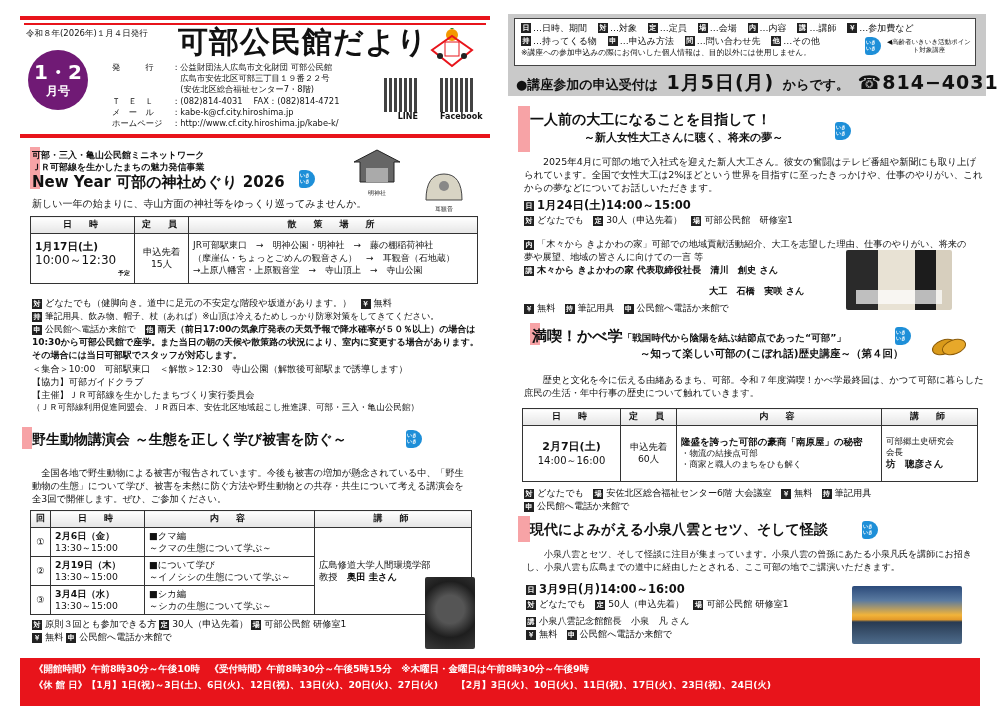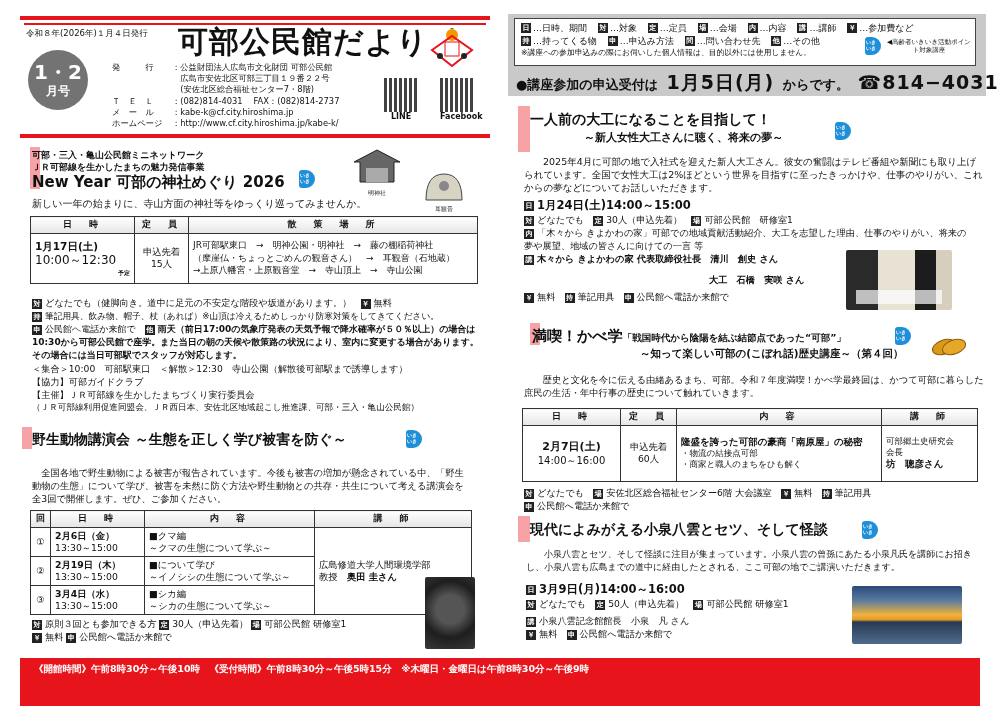--- a/index.html
+++ b/index.html
@@ -3,29 +3,29 @@
 <meta charset="utf-8">
 <style>
 *{box-sizing:border-box;margin:0;padding:0}
 html,body{width:1000px;height:706px;background:#fff;overflow:hidden}
 body{font-family:"DejaVu Sans","Liberation Sans",sans-serif;color:#111;position:relative;font-size:10px;line-height:1.3}
 .abs{position:absolute}
 
 .hdr-line{position:absolute;left:20px;width:470px;background:#e8141b}
 .pubdate{left:26px;top:28px;font-size:8.5px;white-space:nowrap}
 .title{left:178px;top:22px;font-size:30px;font-weight:bold;letter-spacing:1px;white-space:nowrap}
-.badge{left:28px;top:50px;width:60px;height:60px;border-radius:50%;background:#737373;color:#fff;text-align:center;font-weight:bold}
+.badge{left:28px;top:50px;width:60px;height:60px;border-radius:50%;background:#701a75;color:#fff;text-align:center;font-weight:bold}
 .badge .n{font-size:20px;line-height:24px;margin-top:10px;display:block}
 .badge .m{font-size:12px;line-height:14px;display:block}
 .info{left:112px;top:62px;font-size:8.3px;line-height:11.2px}
 .info .row{display:flex;white-space:nowrap}
 .info .k{width:60px}
 .qr{width:34px;height:34px;background:
  repeating-linear-gradient(90deg,#222 0 3px,#fff 3px 5px),#222;opacity:.85}
-.qrbox{text-align:center;font-size:8px;font-weight:bold}
+.qrbox{text-align:right;font-size:8px;font-weight:bold}
 
 .legend{left:508px;top:14px;width:478px;height:82px;background:#c9c9c9}
 .legend-in{position:absolute;left:6px;top:4px;width:462px;height:48px;background:#fff;border:1px solid #444;padding:2px 6px;font-size:9px;line-height:12px}
 .lg{display:inline-flex;align-items:center;margin-right:8px;white-space:nowrap}
 .ic{display:inline-block;width:10px;height:10px;background:#222;color:#fff;font-size:7px;line-height:10px;text-align:center;margin-right:2px;font-weight:bold;vertical-align:middle}
 .note{font-size:7.8px}
 .ikiiki{display:inline-block;width:16px;height:18px;background:#1e8fd8;border-radius:3px 9px 9px 3px;color:#fff;font-size:5px;line-height:6px;padding:2px 1px;font-weight:bold;text-align:left}
 .apply{position:absolute;left:8px;top:56px;font-size:13px;font-weight:bold;white-space:nowrap}
 .apply .big{font-size:19px;letter-spacing:1px;margin:0 4px}
 
@@ -70,21 +70,21 @@
   <div class="row">
       <span class="k"></span>
       <span>　広島市安佐北区可部三丁目１９番２２号</span>
     </div>
   <div class="row">
       <span class="k"></span>
       <span>　(安佐北区総合福祉センター7・8階)</span>
     </div>
   <div class="row">
       <span class="k">Ｔ　Ｅ　Ｌ</span>
-      <span>：(082)814-4031　 FAX：(082)814-2737</span>
+      <span>：(082)814-4031　 FAX：(082)814-4721</span>
     </div>
   <div class="row">
       <span class="k">メ　ー　ル</span>
       <span>：kabe-k@cf.city.hiroshima.jp</span>
     </div>
   <div class="row">
       <span class="k">ホームページ</span>
       <span>：http://www.cf.city.hiroshima.jp/kabe-k/</span>
     </div>
 </div>
@@ -273,21 +273,21 @@
 </div>
 
 <div class="sec-bar" style="left:518px;top:106px;height:46px;width:12px"></div>
 <div class="abs h1" style="left:530px;top:110px;font-size:14px">一人前の大工になることを目指して！</div>
 <div class="abs h1" style="left:584px;top:131px;font-size:11px">～新人女性大工さんに聴く、将来の夢～</div>
 <span class="abs ikiiki" style="left:835px;top:122px">いき いき</span>
 <p class="abs body" style="left:524px;top:155px;width:460px;text-indent:2em;font-size:9.5px">2025年4月に可部の地で入社式を迎えた新人大工さん。彼女の奮闘はテレビ番組や新聞にも取り上げられています。全国で女性大工は2%ほどという世界を目指すに至ったきっかけや、仕事のやりがい、これからの夢などについてお話しいただきます。</p>
 <div class="abs meta" style="left:524px;top:198px;width:460px">
   <div style="font-size:11.5px;font-weight:bold;line-height:15px"><span class="ic">日</span><span>1月24日(土)14:00～15:00</span></div>
   <div><span class="ic">対</span><span>どなたでも</span>　<span class="ic">定</span><span>30人（申込先着）</span>　<span class="ic">場</span><span>可部公民館　研修室1</span></div>
-  <div style="white-space:normal;width:450px;line-height:13px;margin-top:0"><span class="ic">内</span><span>「木々から きよかわの家」可部での地域貢献活動紹介、大工を志望した理由、仕事のやりがい、将来の夢や展望、地域の皆さんに向けての一言 等</span></div>
+  <div style="white-space:normal;width:450px;line-height:13px;margin-top:11px"><span class="ic">内</span><span>「木々から きよかわの家」可部での地域貢献活動紹介、大工を志望した理由、仕事のやりがい、将来の夢や展望、地域の皆さんに向けての一言 等</span></div>
   <div style="font-weight:bold;"><span class="ic">講</span><span>木々から きよかわの家 代表取締役社長　清川　創史 さん</span></div>
   <div style="font-weight:bold;margin-top:8px;padding-left:185px">大工　石橋　実咲 さん</div>
   <div style="margin-top:4px"><span class="ic">￥</span><span>無料</span>　<span class="ic">持</span><span>筆記用具</span>　<span class="ic">申</span><span>公民館へ電話か来館で</span></div>
 </div>
 <div class="photo" style="left:846px;top:250px;width:106px;height:60px;background:linear-gradient(90deg,#2a2a2a 0 30%,#e8e2d4 30% 65%,#1c1c1c 65% 85%,#d7cfbe 85%)">
   <div style="position:absolute;left:10px;bottom:6px;width:86px;height:14px;background:rgba(255,255,255,.7)"></div>
 </div>
 
 <div class="sec-bar" style="left:530px;top:323px;height:22px"></div>
 <div class="abs h1" style="left:532px;top:327px">
@@ -342,13 +342,14 @@
 <div class="abs meta" style="left:526px;top:582px">
   <div style="font-size:11.5px;font-weight:bold;line-height:15px"><span class="ic">日</span><span>3月9日(月)14:00～16:00</span></div>
   <div><span class="ic">対</span><span>どなたでも</span>　<span class="ic">定</span><span>50人（申込先着）</span>　<span class="ic">場</span><span>可部公民館 研修室1</span></div>
   <div style="margin-top:4px"><span class="ic">講</span><span>小泉八雲記念館館長　小泉　凡 さん</span></div>
   <div><span class="ic">￥</span><span>無料</span>　<span class="ic">申</span><span>公民館へ電話か来館で</span></div>
 </div>
 <div class="photo" style="left:852px;top:586px;width:110px;height:58px;background:linear-gradient(180deg,#2b4a7a 0%,#5a7aa0 25%,#f2b43a 50%,#e39a2a 58%,#283a52 62%,#4e6c8c 100%)"></div>
 
 <div class="abs footer">
   <div>《開館時間》午前8時30分～午後10時　《受付時間》午前8時30分～午後5時15分　※木曜日・金曜日は午前8時30分～午後9時</div>
+  <div style="font-size:9.3px">《休 館 日》【1月】1日(祝)～3日(土)、6日(火)、12日(祝)、13日(火)、20日(火)、27日(火)　　【2月】3日(火)、10日(火)、11日(祝)、17日(火)、23日(祝)、24日(火)</div>
 </div>
 
 </body></html>

